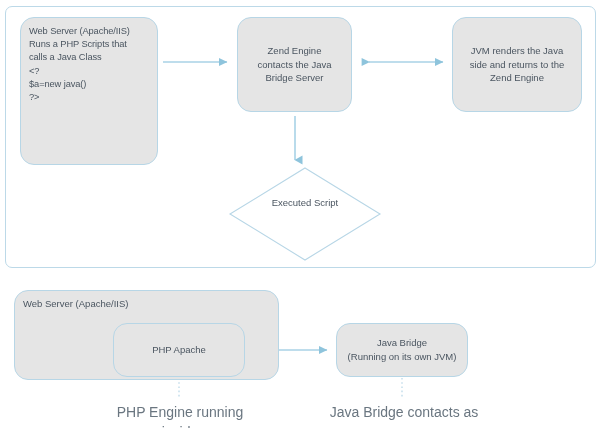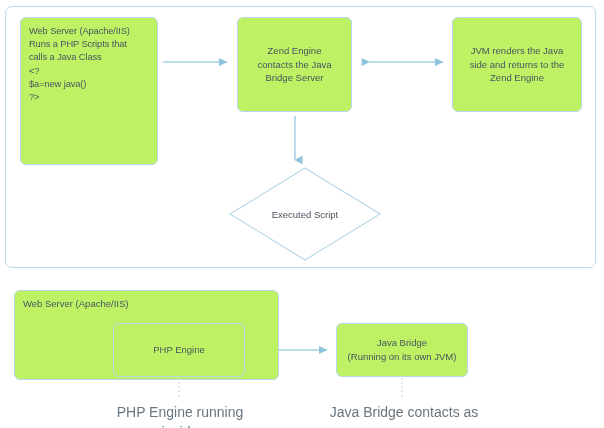--- a/index.html
+++ b/index.html
@@ -42,22 +42,22 @@
     top: 288px;
     width: 591px;
     height: 134px;
     border: none;
   }
 
   .box {
     position: absolute;
     box-sizing: border-box;
     border: 1px solid #b7d6e6;
-    border-radius: 6px;
-    background: #bef264;
+    border-radius: 14px;
+    background: #e5e5e5;
     color: #4a5560;
     display: flex;
     flex-direction: column;
     align-items: center;
     justify-content: center;
     text-align: center;
     line-height: 1.45;
     font-size: 9.5px;
   }
 
@@ -91,21 +91,21 @@
     top: 17px;
     width: 130px;
     height: 95px;
     align-items: center;
   }
 
   
   .diamond-wrap {
     position: absolute;
     left: 230px;
-    top: 168px;
+    top: 156px;
     width: 150px;
     height: 92px;
   }
   .diamond-label {
     position: absolute;
     left: 0; top: 0;
     width: 150px;
     height: 92px;
     display: flex;
     align-items: center;
@@ -299,21 +299,21 @@
 
   <div class="diamond-wrap">
     <div class="diamond-label">Executed Script</div>
   </div>
 
   <div class="box box-webserver2">
     <div class="hdr">Web Server (Apache/IIS)</div>
   </div>
 
   <div class="box box-php">
-    <div style="white-space:pre-line">PHP Engine</div>
+    <div style="white-space:pre-line">PHP Apache</div>
   </div>
 
   <div class="box box-javabridge">
     <div style="white-space:pre-line">Java Bridge
 (Running on its own JVM)</div>
   </div>
 
   <div class="caption caption-php">PHP Engine running inside
 the Web server</div>
 

